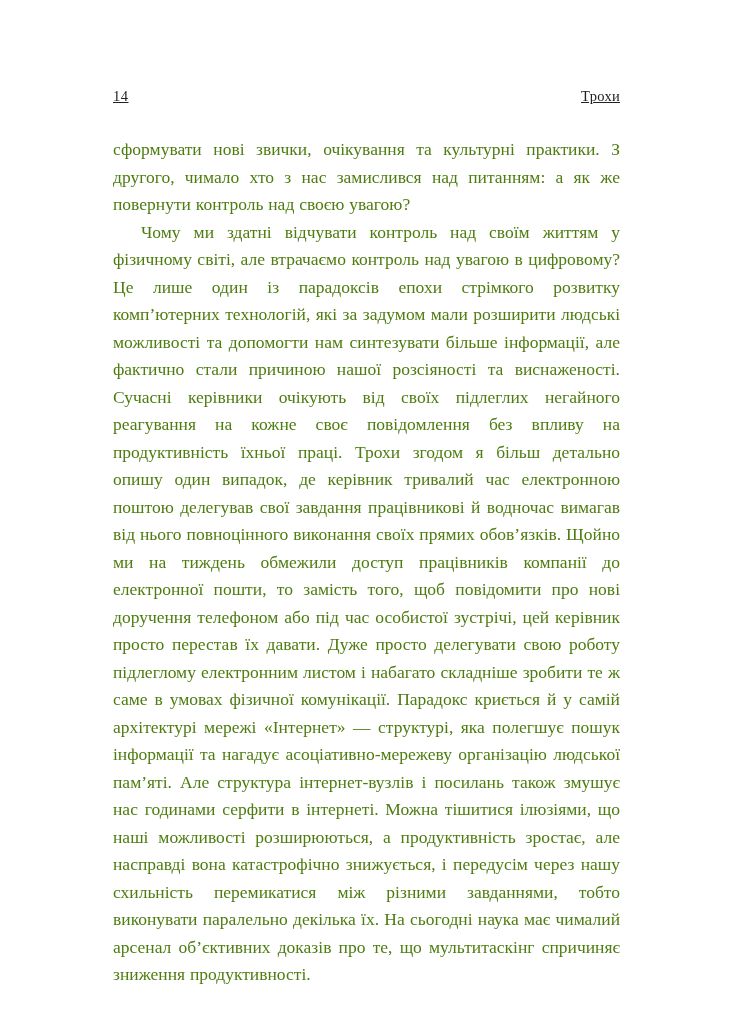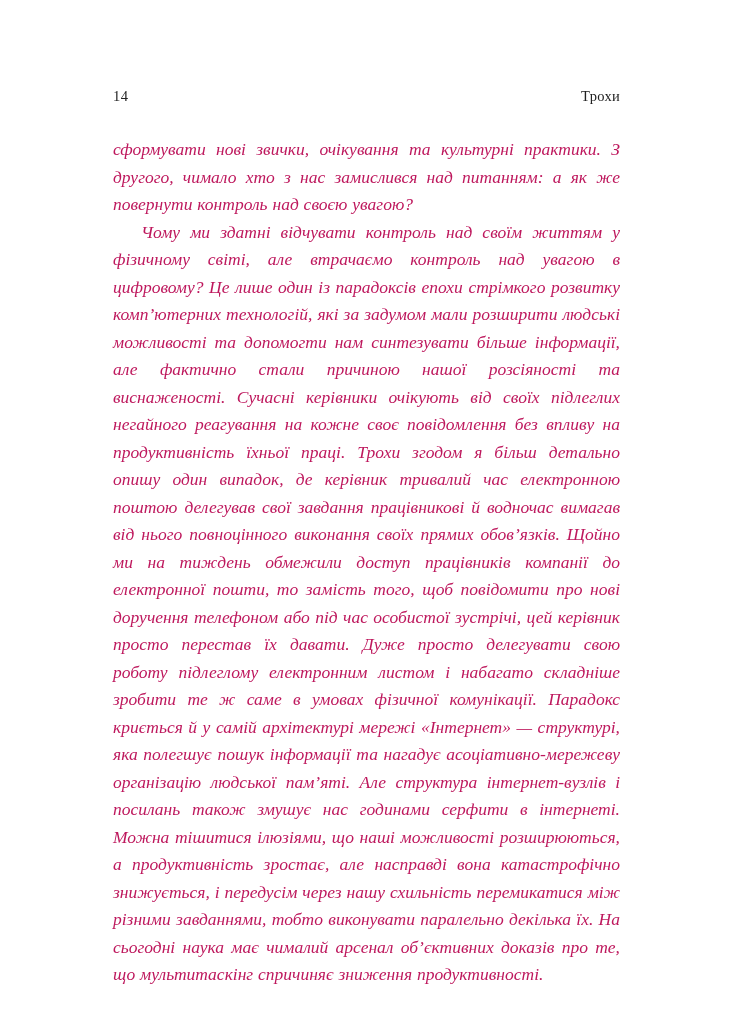--- a/index.html
+++ b/index.html
@@ -20,37 +20,37 @@
   .page-header {
     position: absolute;
     top: 88px;
     left: 113px;
     right: 112px;
     display: flex;
     justify-content: space-between;
     align-items: flex-end;
     font-size: 14.5px;
     color: #222222;
+    text-decoration: underline;
   }
   .page-number {
     letter-spacing: 0.5px;
   }
   .running-head {
     letter-spacing: 0.3px;
   }
   .page-body {
     position: absolute;
     top: 136px;
     left: 113px;
     right: 112px;
     font-size: 17.5px;
     line-height: 27.5px;
     text-align: justify;
-    color: #be185d;
-    font-style: italic;
+    color: #4d7c0f;
   }
   .para {
     margin: 0;
     text-align: justify;
     word-spacing: 0.5px;
   }
   .para.indent {
     text-indent: 28px;
   }
 </style>

